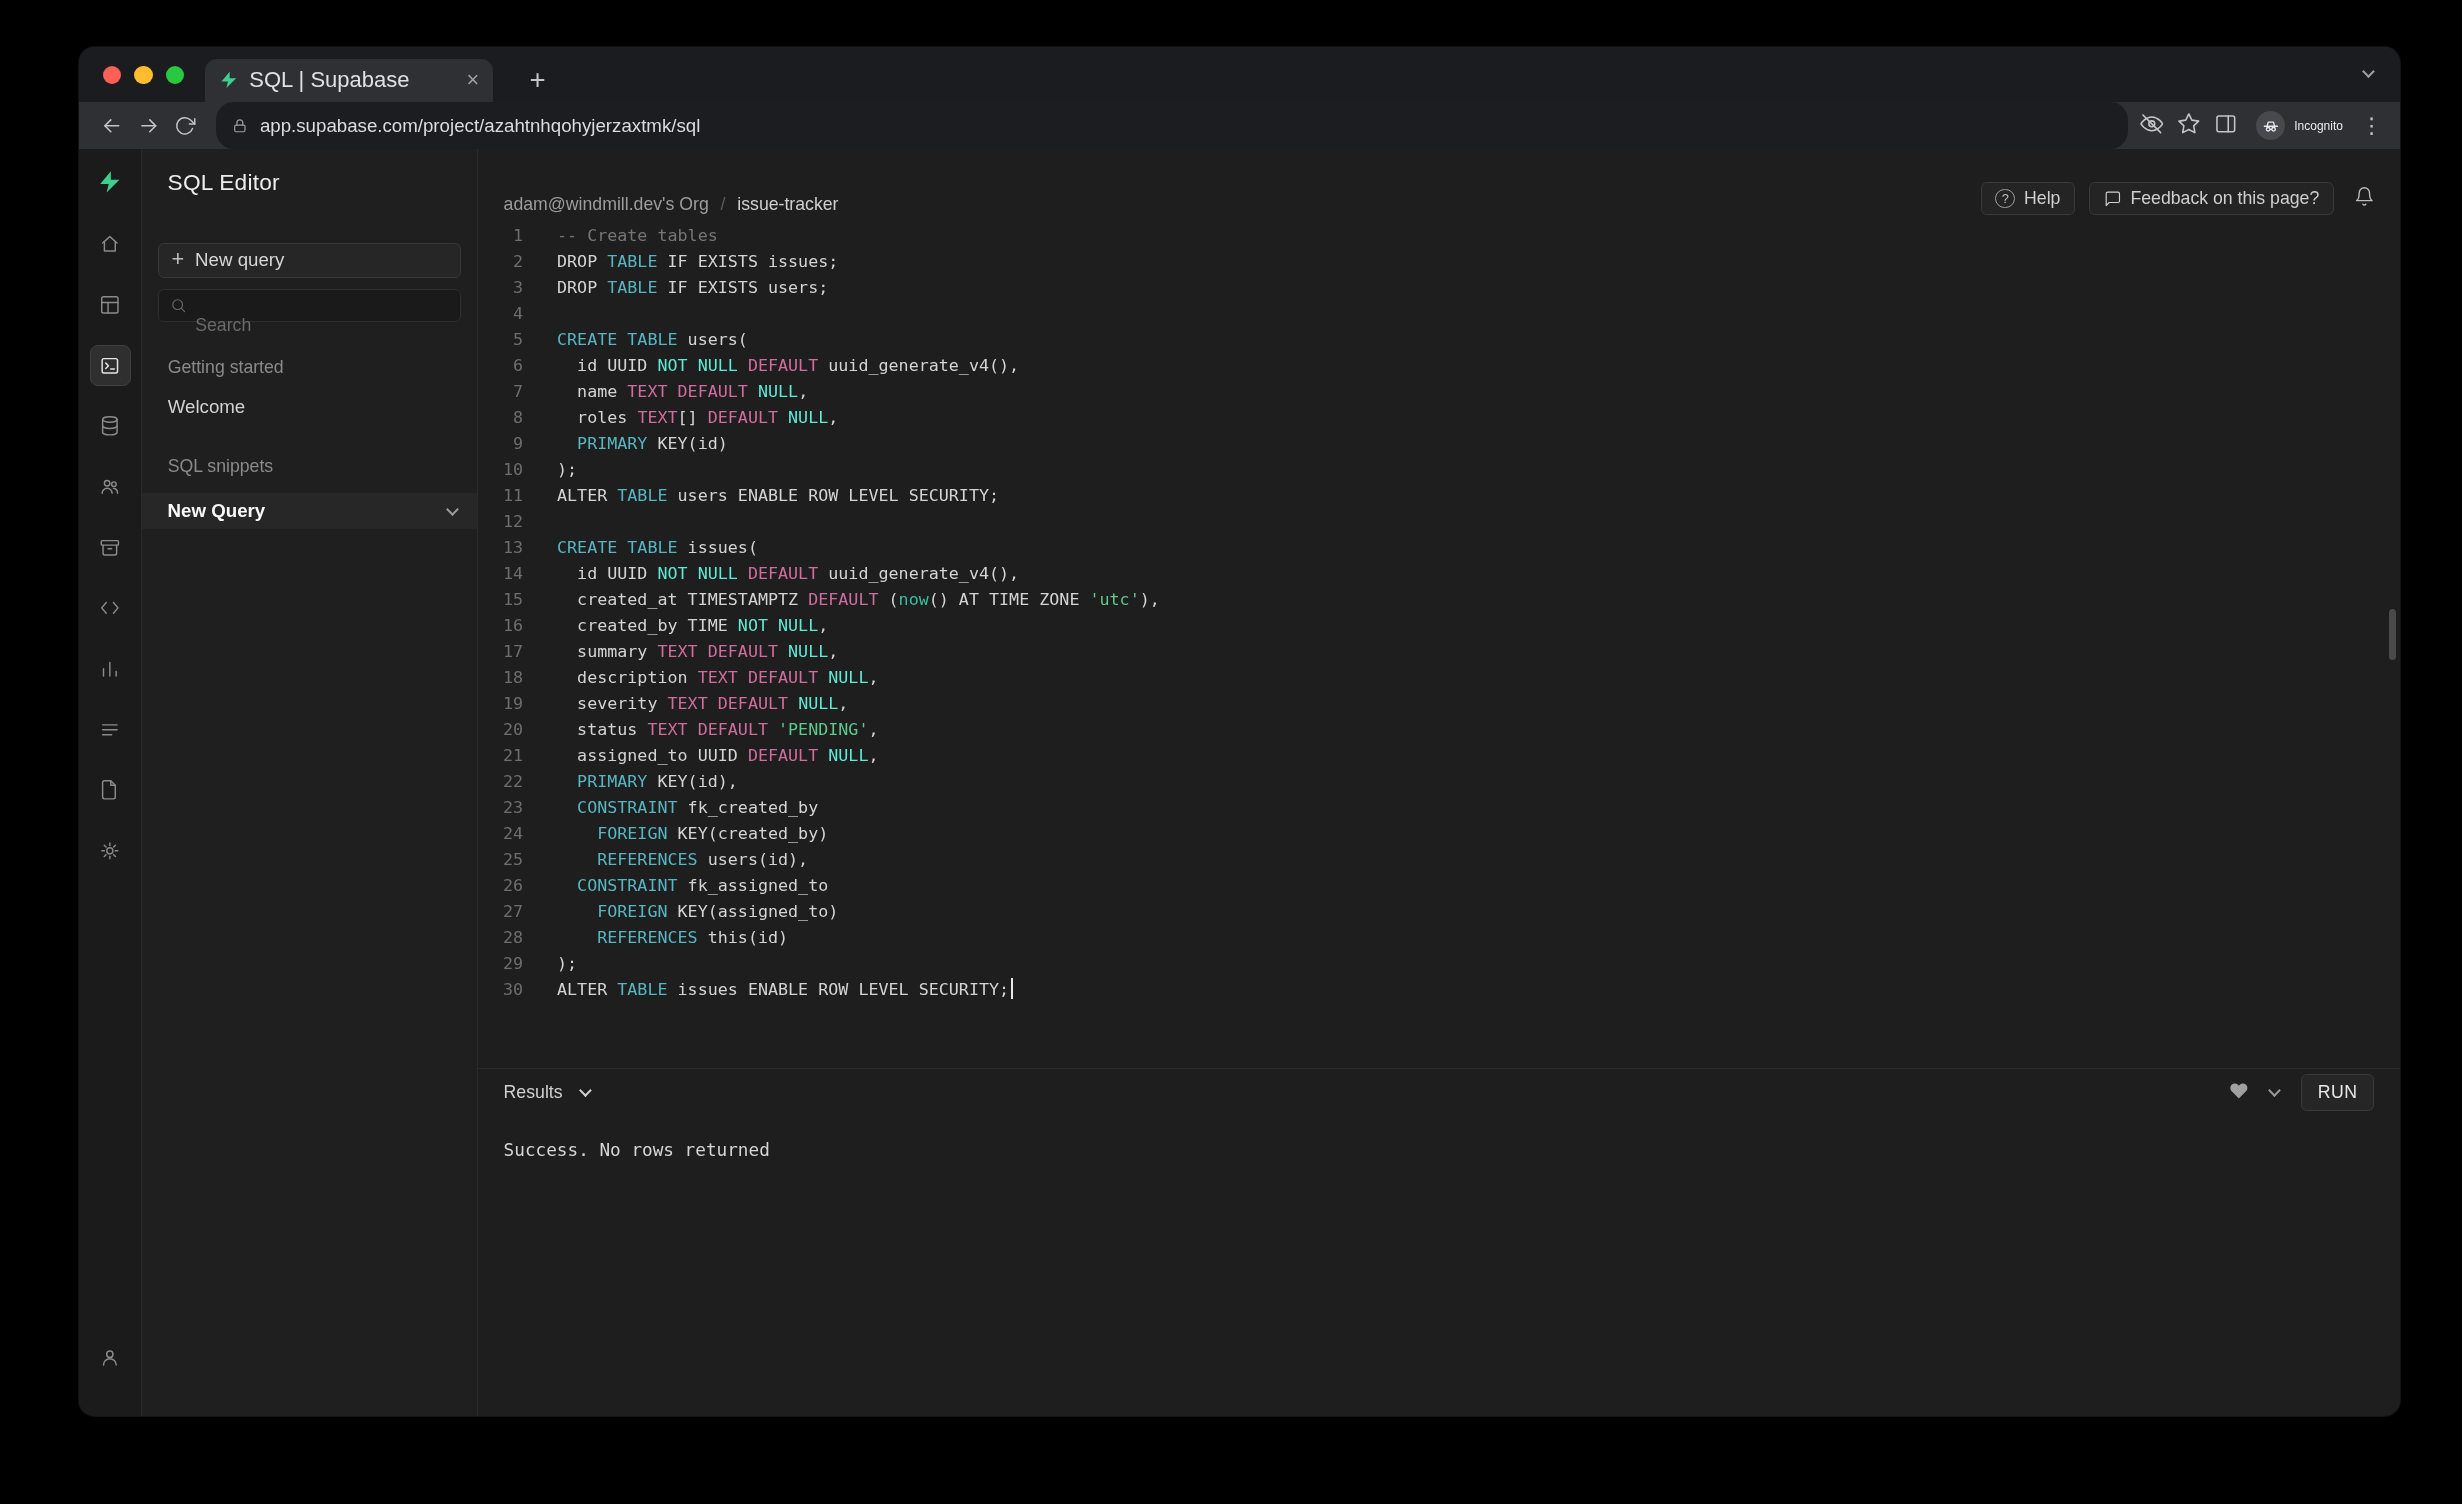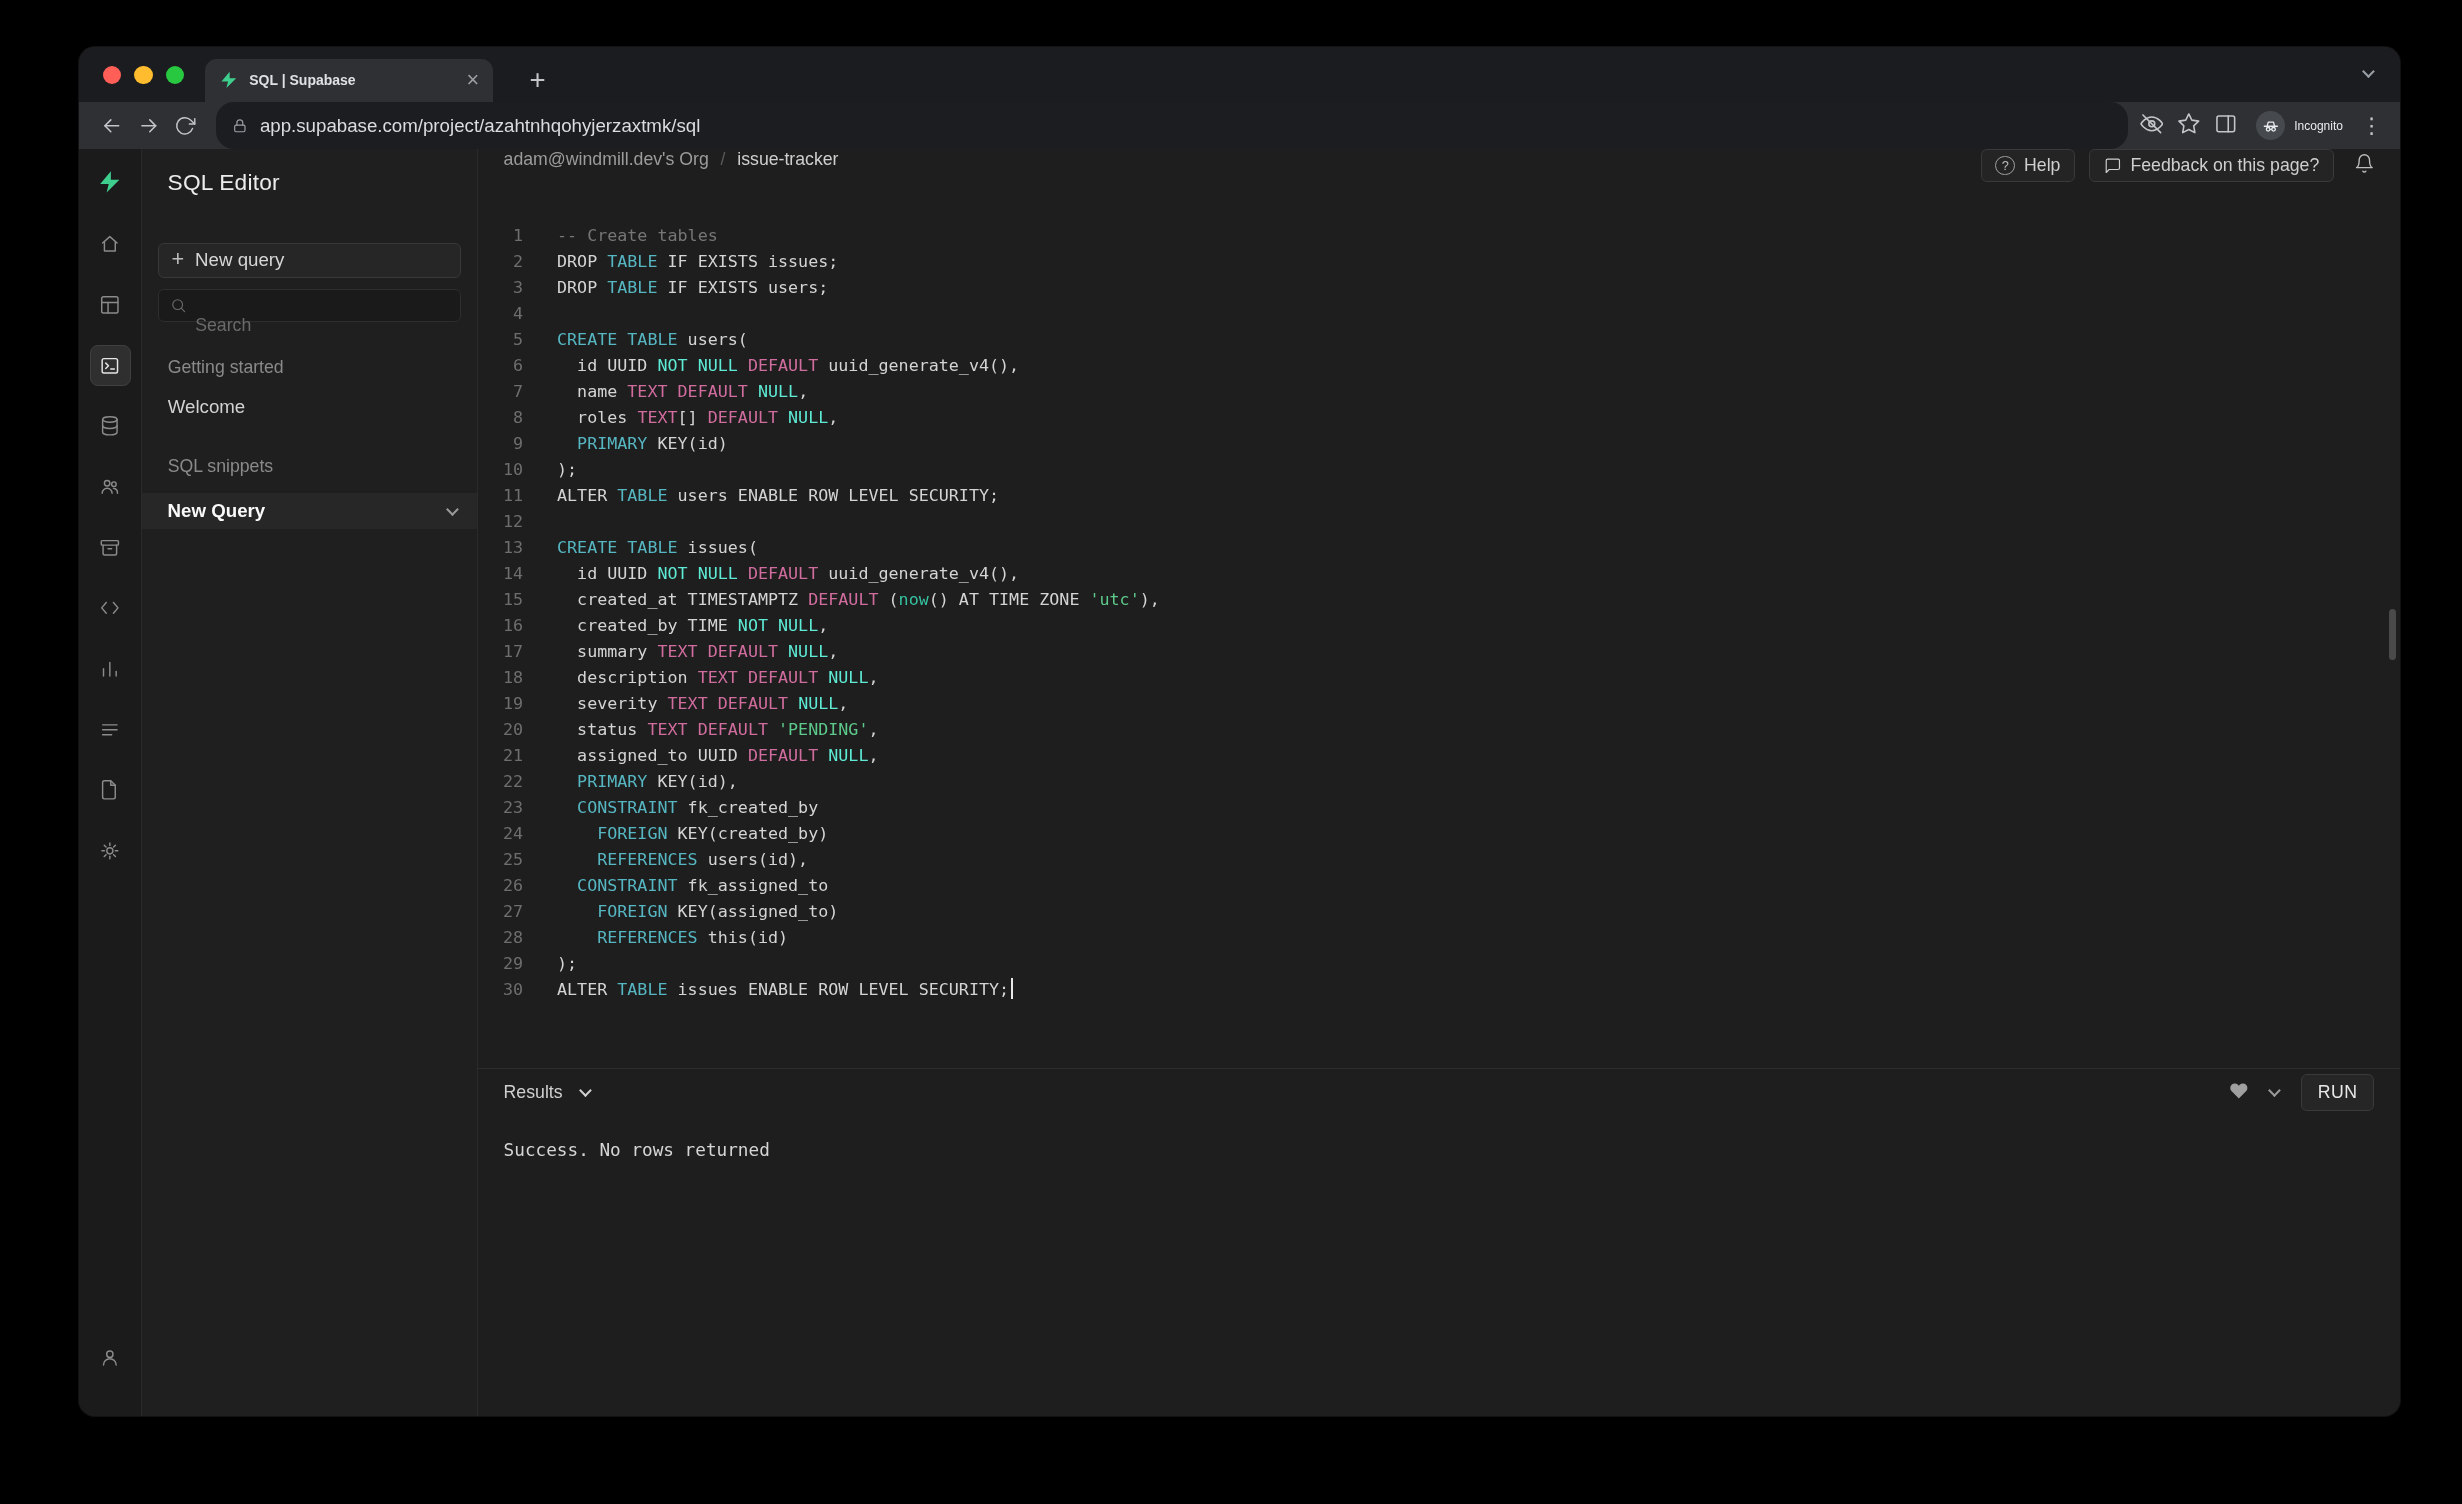--- a/index.html
+++ b/index.html
@@ -8,21 +8,21 @@
             background:#1e1e1e; box-shadow:0 0 0 1px rgba(255,255,255,0.07), 0 29.6px 79px rgba(0,0,0,0.6);
             display:flex; flex-direction:column; }
 
   
   .tabstrip { height:55px; background:#1b1c1f; position:relative; flex:none; }
   .lights { position:absolute; left:23.6px; top:18.7px; display:flex; gap:12.8px; }
   .light { width:18.7px; height:18.7px; border-radius:50%; }
   .light.red{background:#ff5f57;} .light.yellow{background:#febc2e;} .light.green{background:#28c840;}
   .tab { position:absolute; left:126px; top:11.8px; width:288px; height:43px; background:#2f3033; border-radius:11.8px 11.8px 0 0;
          display:flex; align-items:center; padding:0 13.8px; gap:10.8px; }
-  .tab-title { flex:1; font-size:14px; color:#dfe1e5; white-space:nowrap; overflow:hidden; text-overflow:ellipsis;font-weight:bold; }
+  .tab-title { flex:1; font-size:22px; color:#dfe1e5; white-space:nowrap; overflow:hidden; text-overflow:ellipsis; }
   .tab-close { font-size:21.7px; color:#9aa0a6; line-height:1; }
   .newtab { position:absolute; left:441px; top:15.8px; width:35px; height:35px; display:flex; align-items:center; justify-content:center;
             color:#c2c5c9; font-size:27.6px; font-weight:300; }
   .strip-chev { position:absolute; right:27.6px; top:23.6px; color:#9aa0a6; }
 
   .toolbar { height:47px; background:#2f3033; display:flex; align-items:center; padding:0 13.8px; flex:none; }
   .navbtn { width:37px; height:37px; display:flex; align-items:center; justify-content:center; color:#c2c5c9; flex:none; }
   .omnibox { flex:1; height:47px; margin:0 11.8px; border-radius:17.7px; background:#1c1d21; display:flex; align-items:center;
              padding:0 15.8px; gap:10.8px; min-width:0; color:#9aa0a6; }
   .url { font-size:18.7px; color:#dadce0; white-space:nowrap; overflow:hidden; }
@@ -53,21 +53,21 @@
                align-items:center; padding:0 10.8px; gap:8.9px; color:#6a6a6a; }
   .sb-search input { flex:1; background:transparent; border:none; outline:none; color:#cccccc; font-size:17.7px; font-family:"Liberation Sans",sans-serif;margin-top:40px; }
   .sb-search input::placeholder { color:#6a6a6a; }
   .sb-section { margin-top:35px; font-size:17.7px; color:#8a8a8a; padding-left:9.9px; }
   .sb-item { margin-top:15.8px; font-size:18.7px; color:#d2d2d2; padding-left:9.9px; height:27.6px; display:flex; align-items:center; }
   .sb-item-sel { margin:15.8px -15.8px 0; height:36px; background:#272727; display:flex; align-items:center; justify-content:space-between;
                  padding:0 19.7px 0 25.6px; color:#fafafa; font-size:18.7px; font-weight:700; }
   .sb-item-sel .chev { color:#9a9a9a; }
 
   .main { flex:1; min-width:0; display:flex; flex-direction:column; }
-  .main-header { height:66px; flex:none; display:flex; align-items:flex-start; justify-content:space-between; padding:0 25.6px; }
+  .main-header { height:66px; flex:none; display:flex; align-items:flex-end; justify-content:space-between; padding:0 25.6px; }
   .crumbs { display:flex; align-items:center; gap:11.8px; font-size:17.7px; }
   .crumb-org { color:#9c9c9c; }
   .crumb-sep { color:#5a5a5a; }
   .crumb-proj { color:#cfcfcf; }
   .hdr-right { display:flex; align-items:center; gap:13.8px; }
   .pill { height:33px; display:flex; align-items:center; gap:8.9px; background:#242424; border:1px solid #3a3a3a; border-radius:5.9px;
           padding:0 13.8px; color:#cfcfcf; font-size:17.7px; }
   .qmark { width:19.7px; height:19.7px; border:1.5px solid #9f9f9f; border-radius:50%; display:flex; align-items:center; justify-content:center;
            font-size:12.8px; color:#bfbfbf; }
   .bell { color:#bdbdbd; margin-left:5.9px; }

